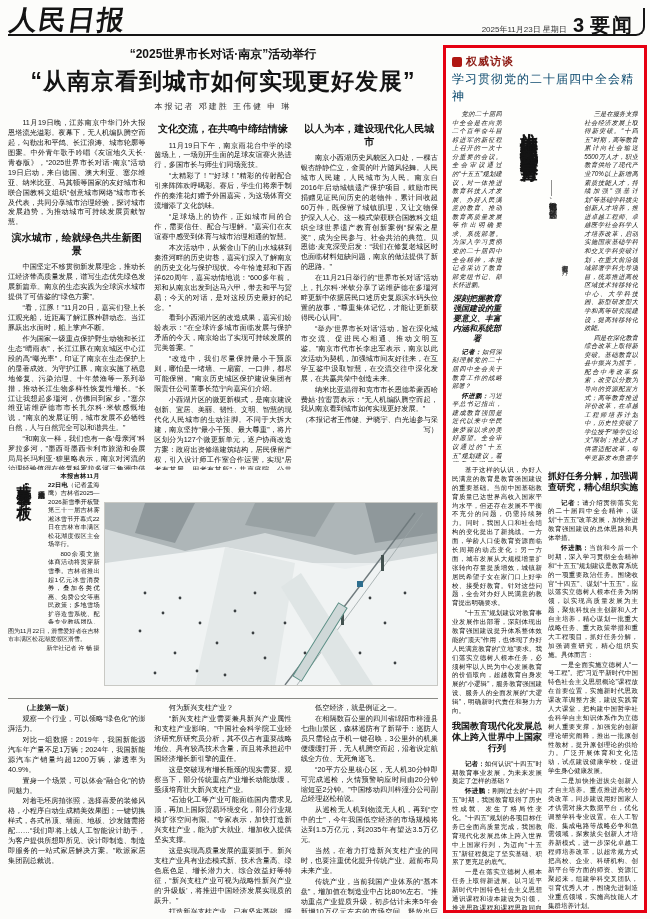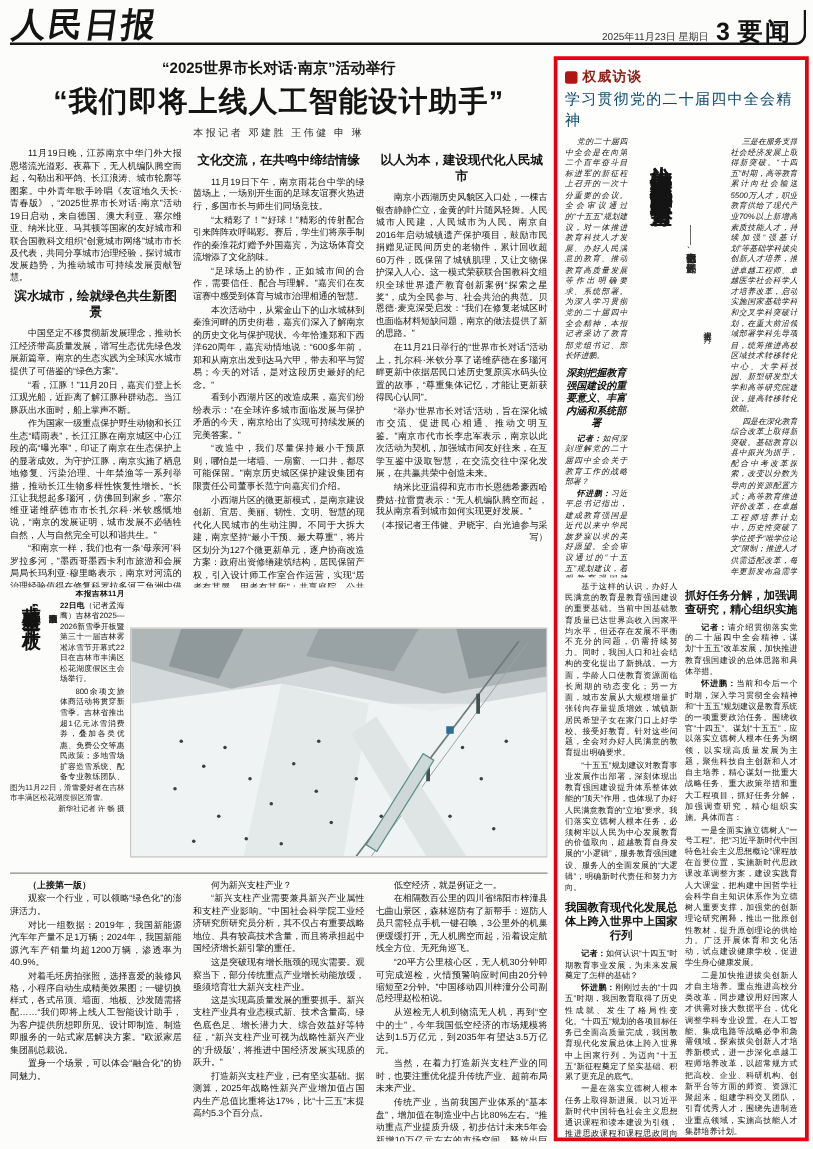--- a/index.html
+++ b/index.html
@@ -75,21 +75,21 @@
   <div class="mast-rule"></div>
   <div class="logo">人民日报</div>
   <div class="mast-meta">
     <span class="mast-date">2025年11月23日 星期日</span>
     <span class="mast-pageno">3</span>
     <span class="mast-section">要闻</span>
   </div>
 
   <div class="lead">
     <div class="kicker">“2025世界市长对话·南京”活动举行</div>
-    <div class="lead-headline">“我们即将上线人工智能设计助手”</div>
+    <div class="lead-headline">“从南京看到城市如何实现更好发展”</div>
     <div class="lead-byline">本报记者 邓建胜 王伟健 申 琳</div>
     <div class="cols">
       <div class="col">
           <p class="pa">11月19日晚，江苏南京中华门外大报恩塔流光溢彩。夜幕下，无人机编队腾空而起，勾勒出和平鸽、长江浪涛、城市轮廓等图案。中外青年歌手吟唱《友谊地久天长·青春版》，“2025世界市长对话·南京”活动19日启动，来自德国、澳大利亚、塞尔维亚、纳米比亚、马其顿等国家的友好城市和联合国教科文组织“创意城市网络”城市市长及代表，共同分享城市治理经验，探讨城市发展趋势，为推动城市可持续发展贡献智慧。</p>
           <div class="ih">滨水城市，绘就绿色共生新图景</div>
           <p class="pa">中国坚定不移贯彻新发展理念，推动长江经济带高质量发展，谱写生态优先绿色发展新篇章。南京的生态实践为全球滨水城市提供了可借鉴的“绿色方案”。</p>
           <p class="pa">“看，江豚！”11月20日，嘉宾们登上长江观光船，近距离了解江豚种群动态。当江豚跃出水面时，船上掌声不断。</p>
           <p class="pa">作为国家一级重点保护野生动物和长江生态“晴雨表”，长江江豚在南京城区中心江段的高“曝光率”，印证了南京在生态保护上的显著成效。为守护江豚，南京实施了栖息地修复、污染治理、十年禁渔等一系列举措，推动长江生物多样性恢复性增长。“长江让我想起多瑙河，仿佛回到家乡，”塞尔维亚诺维萨德市市长扎尔科·米钦感慨地说，“南京的发展证明，城市发展不必牺牲自然，人与自然完全可以和谐共生。”</p>
           <p class="pa">“和南京一样，我们也有一条‘母亲河’科罗拉多河，”墨西哥墨西卡利市旅游和会展局局长玛利亚·穆里略表示，南京对河流的治理经验值得在修复科罗拉多河三角洲中借鉴。</p>
         </div>
@@ -172,27 +172,28 @@
     </div>
   </div>
 
   <div class="bottom-rule"></div>
   <div class="bottom">
     <div class="cols">
       <div class="col jump">
           <p class="pa"><b>（上接第一版）</b></p>
           <p class="pa">观察一个行业，可以领略“绿色化”的澎湃活力。</p>
           <p class="pa">对比一组数据：2019年，我国新能源汽车年产量不足1万辆；2024年，我国新能源汽车产销量均超1200万辆，渗透率为40.9%。</p>
+          <p class="pa">置身一个场景，可以体会“融合化”的协同魅力。</p>
           <p class="pa">对着毛坯房拍张照，选择喜爱的装修风格，小程序自动生成精美效果图；一键切换样式，各式吊顶、墙面、地板、沙发随需搭配……“我们即将上线人工智能设计助手，为客户提供所想即所见、设计即制造、制造即服务的一站式家居解决方案。”欧派家居集团副总裁说。</p>
-          <p class="pa">置身一个场景，可以体会“融合化”的协同魅力。</p>
         </div>
       <div class="col">
           <p class="pa">何为新兴支柱产业？</p>
           <p class="pa">“新兴支柱产业需要兼具新兴产业属性和支柱产业影响。”中国社会科学院工业经济研究所研究员分析，其不仅占有重要战略地位、具有较高技术含量，而且将承担起中国经济增长新引擎的重任。</p>
           <p class="pa">这是突破现有增长瓶颈的现实需要。观察当下，部分传统重点产业增长动能放缓，亟须培育壮大新兴支柱产业。</p>
+          <p class="pa">“石油化工等产业可能面临国内需求见顶，再加上国际贸易环境变化，部分行业规模扩张空间有限。”专家表示，加快打造新兴支柱产业，能为扩大就业、增加收入提供坚实支撑。</p>
           <p class="pa">这是实现高质量发展的重要抓手。新兴支柱产业具有业态模式新、技术含量高、绿色底色足、增长潜力大、综合效益好等特征，“新兴支柱产业可视为战略性新兴产业的‘升级版’，将推进中国经济发展实现质的跃升。”</p>
           <p class="pa">打造新兴支柱产业，已有坚实基础。据测算，2025年战略性新兴产业增加值占国内生产总值比重将达17%，比“十三五”末提高约5.3个百分点。</p>
         </div>
       <div class="col">
           <p class="pa">低空经济，就是例证之一。</p>
           <p class="pa">在相隔数百公里的四川省绵阳市梓潼县七曲山景区，森林巡防有了新帮手：巡防人员只需轻点手机一键召唤，3公里外的机巢便缓缓打开，无人机腾空而起，沿着设定航线全方位、无死角巡飞。</p>
           <p class="pa">“20平方公里核心区，无人机30分钟即可完成巡检，火情预警响应时间由20分钟缩短至2分钟。”中国移动四川梓潼分公司副总经理赵松柏说。</p>
           <p class="pa">从巡检无人机到物流无人机，再到“空中的士”，今年我国低空经济的市场规模将达到1.5万亿元，到2035年有望达3.5万亿元。</p>
           <p class="pa">当然，在着力打造新兴支柱产业的同时，也要注重优化提升传统产业、超前布局未来产业。</p>
           <p class="pa">传统产业，当前我国产业体系的“基本盘”，增加值在制造业中占比80%左右。“推动重点产业提质升级，初步估计未来5年会新增10万亿元左右的市场空间，释放出巨大的发展动能和民生红利。”郑栅洁说。</p>

